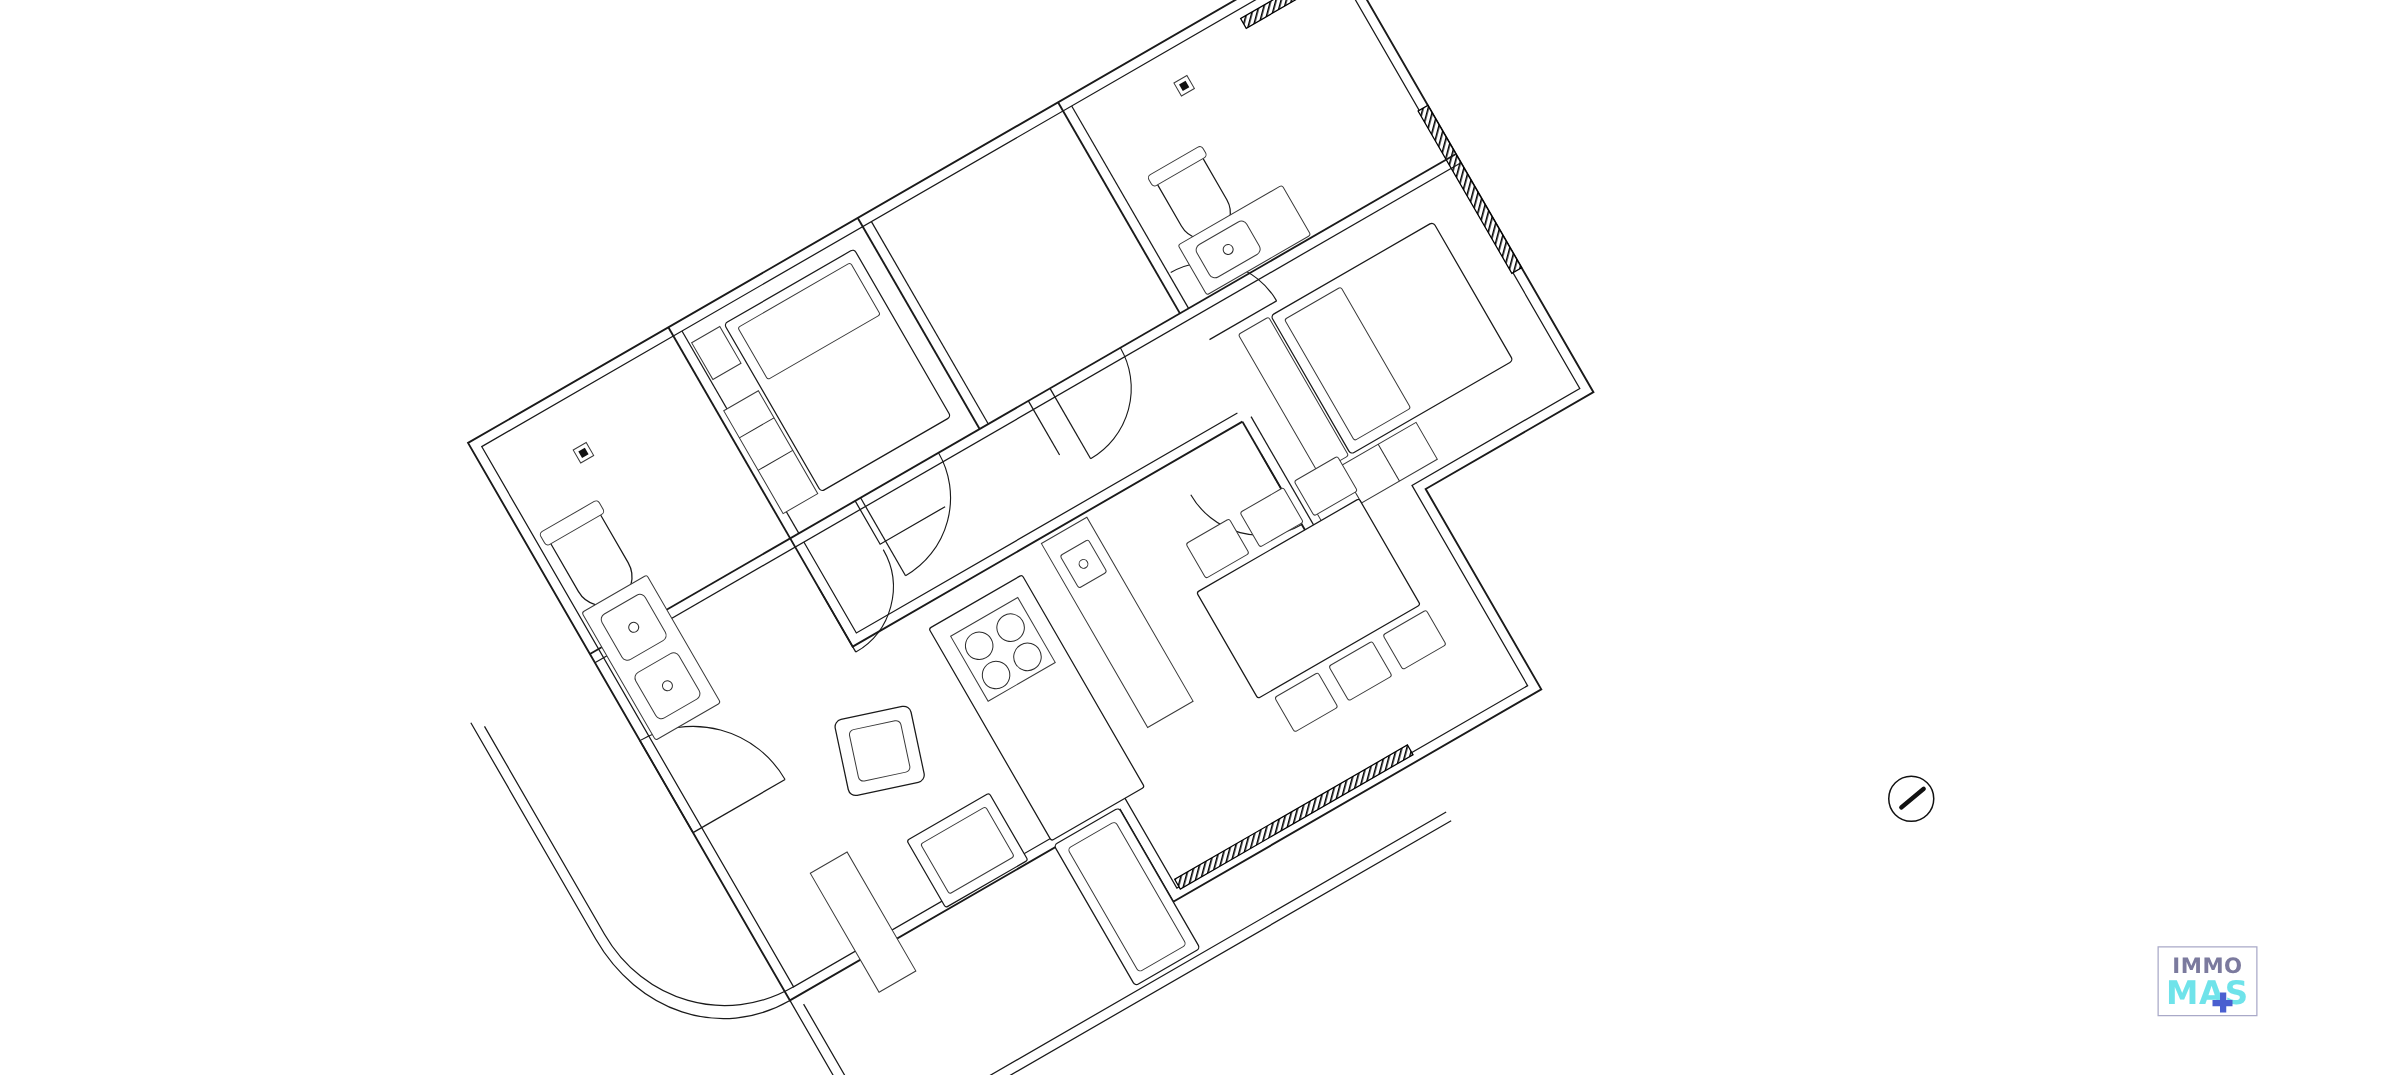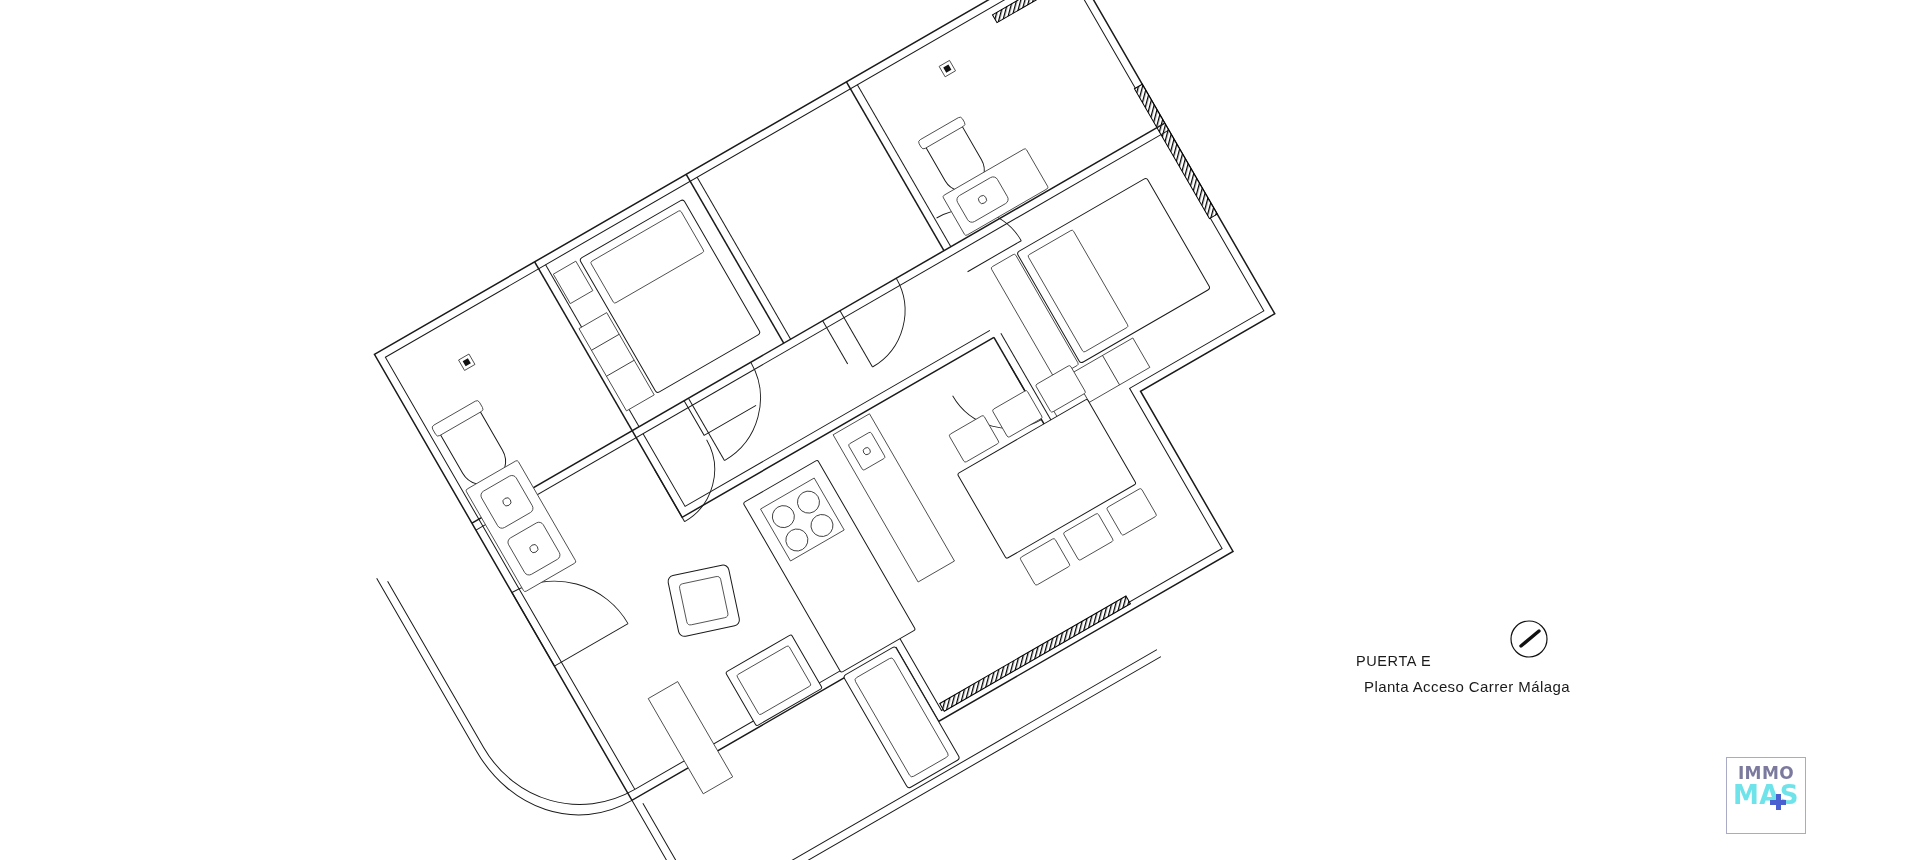--- a/index.html
+++ b/index.html
@@ -67,21 +67,21 @@
     width: 42px;
     height: 42px;
   }
 
   
   #logo {
     position: absolute;
     left: 1726px;
     top: 757px;
     width: 80px;
-    height: 77px;
+    height: 56px;
     border: 1.5px solid #a9a9c8;
     box-sizing: border-box;
     background: #ffffff;
     overflow: hidden;
   }
   #logo .logo-inner {
     position: relative;
     width: 100%;
     height: 100%;
   }
@@ -319,24 +319,20 @@
       </g>
 
     </g>
   </svg>
 
   <svg id="compass" viewBox="0 0 42 42">
     <circle cx="21" cy="21" r="18" fill="none" stroke="#111" stroke-width="1.2"></circle>
     <line x1="13" y1="28" x2="31" y2="13" stroke="#111" stroke-width="3.4" stroke-linecap="round"></line>
   </svg>
 
-  <div id="annotation">
-    <div class="line1">PUERTA E</div>
-    <div class="line2">Planta Acceso Carrer Málaga</div>
-  </div>
 
   <div id="logo">
     <div class="logo-inner">
       <div class="immo">IMMO</div>
       <div class="mas">MAS</div>
       <div class="plus"></div>
     </div>
   </div>
 
 </div>

